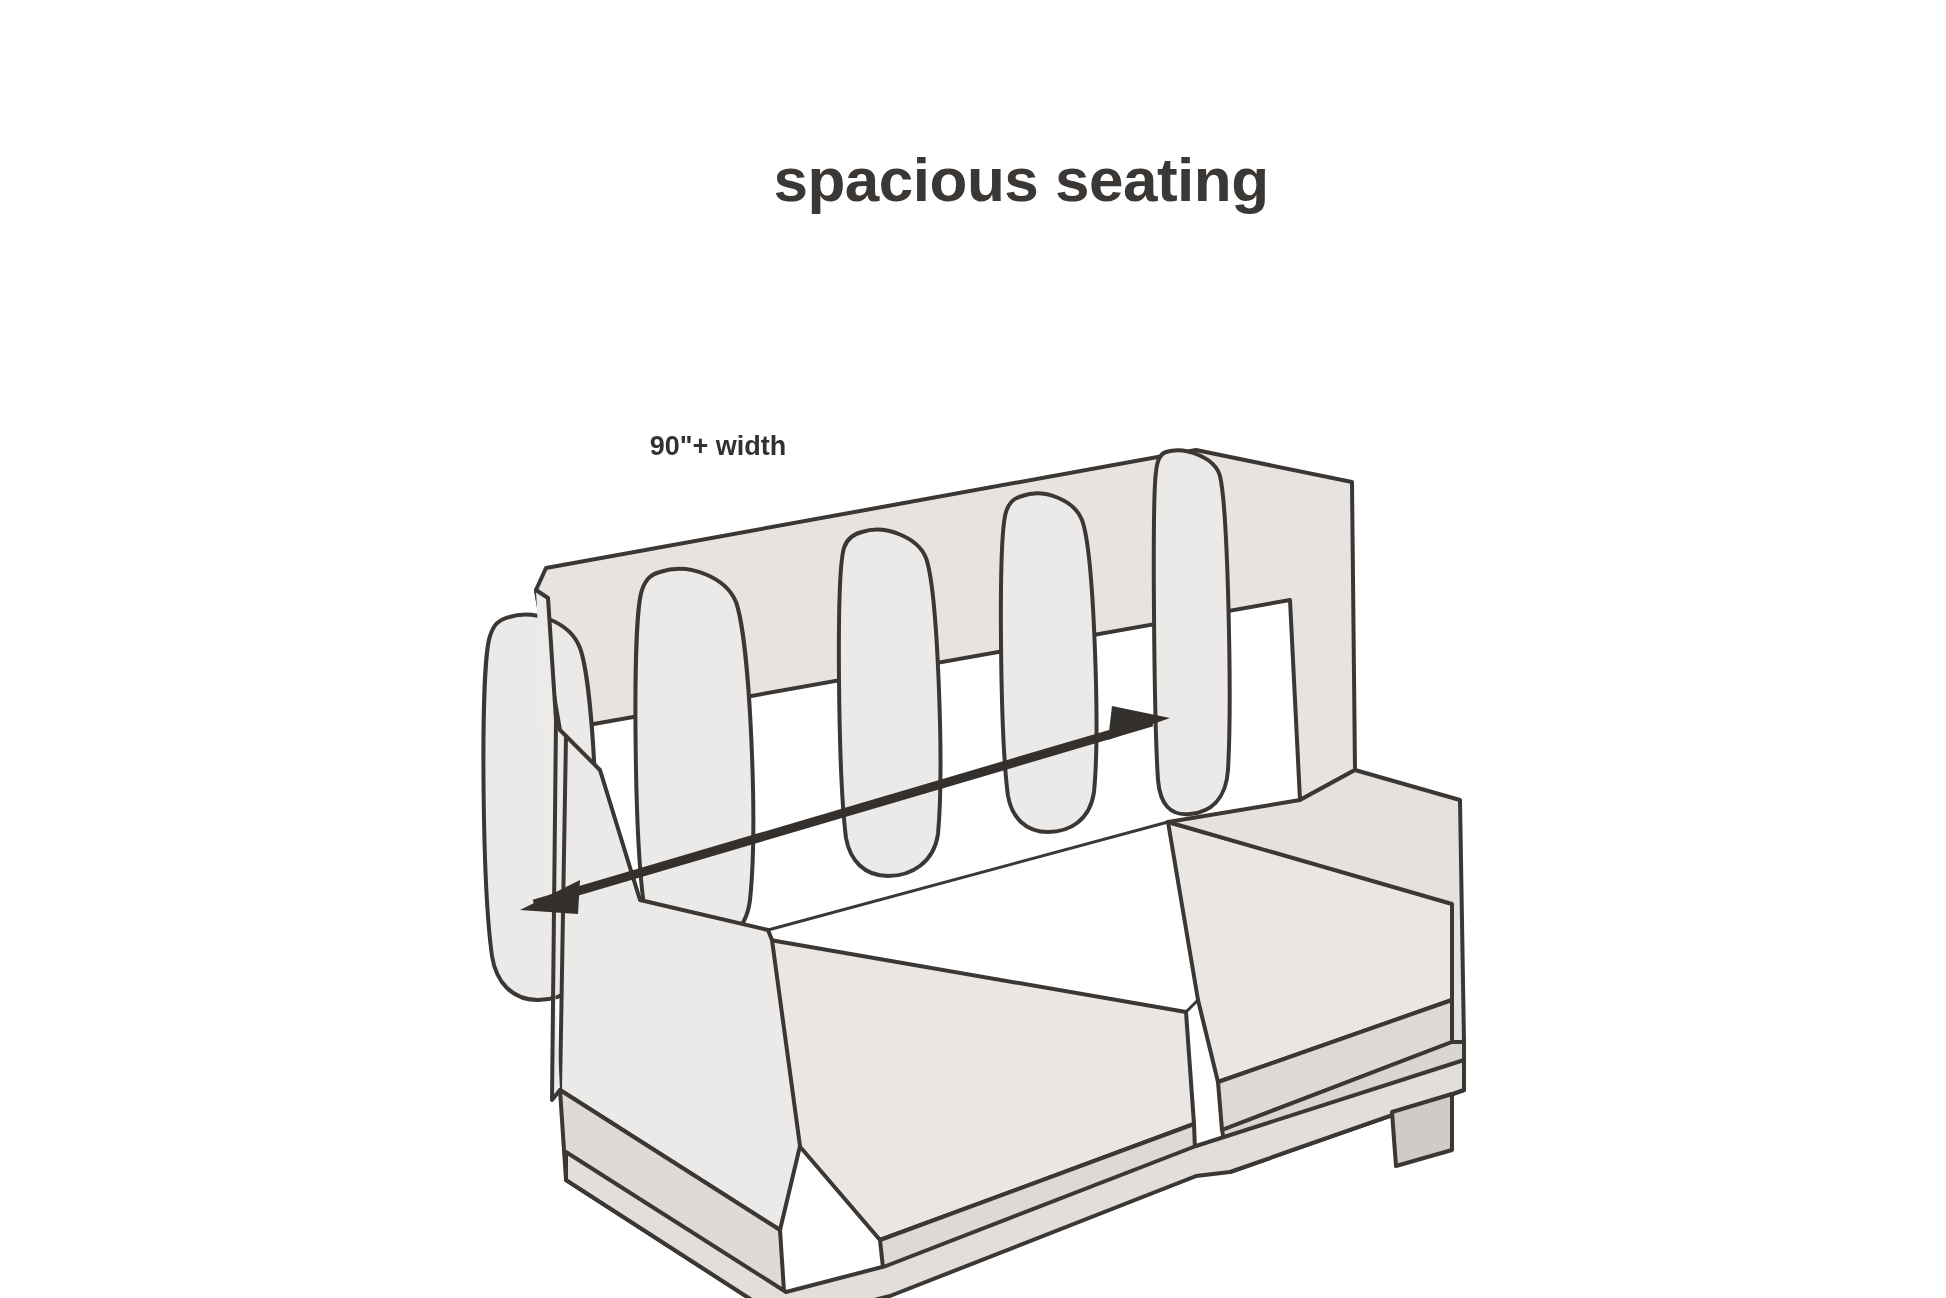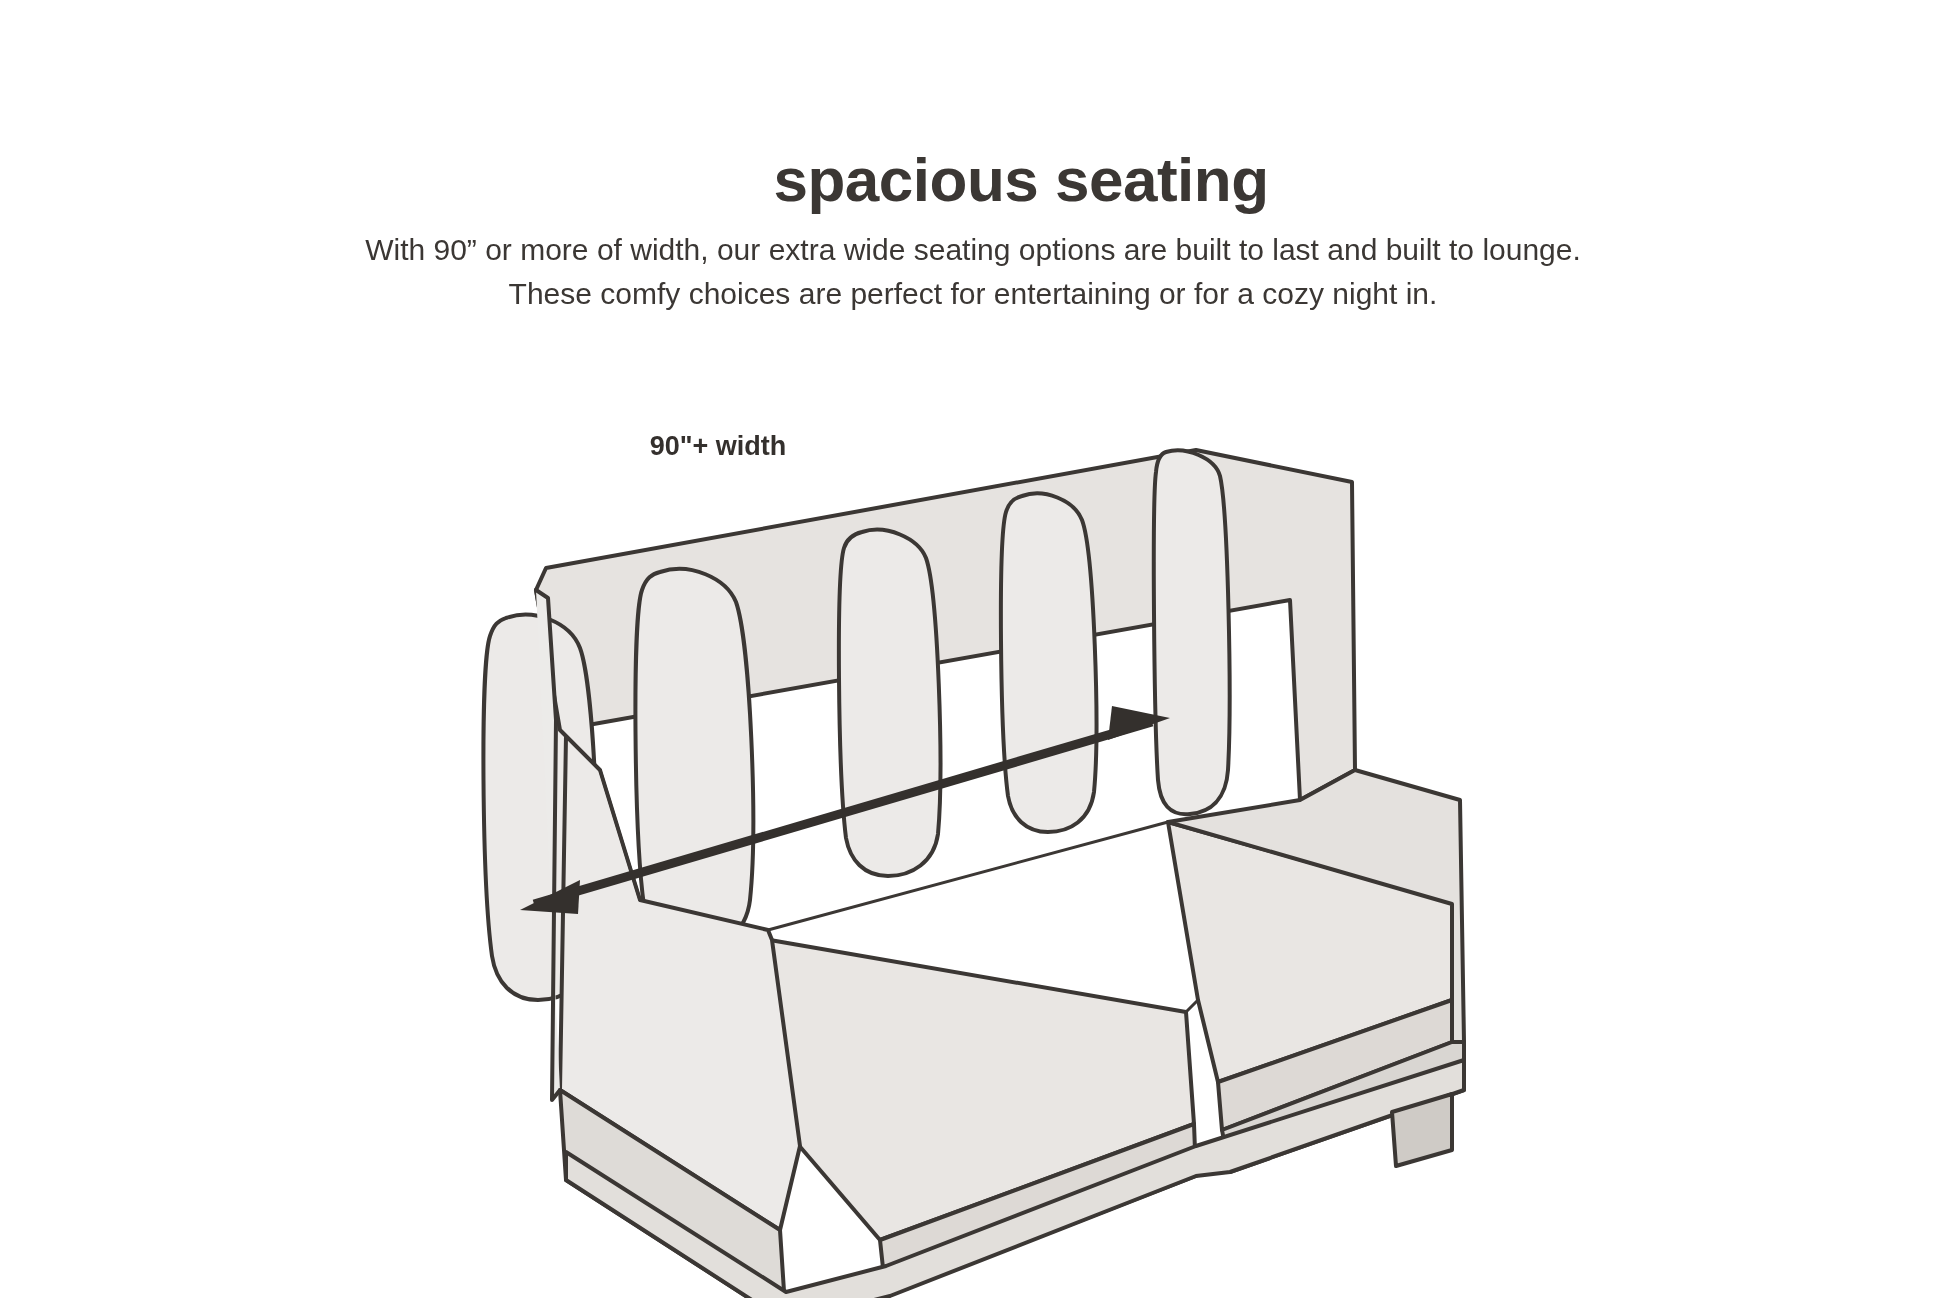--- a/index.html
+++ b/index.html
@@ -66,24 +66,20 @@
     fill: #34302d;
   }
 </style>
 </head>
 <body>
 
 <div class="page">
 
   <h1 class="headline">spacious seating</h1>
 
-  <div class="subcopy">
-    <span class="line">With 90” or more of width, our extra wide seating options are built to last and built to lounge.</span>
-    <span class="line">These comfy choices are perfect for entertaining or for a cozy night in.</span>
-  </div>
 
   <div class="illustration">
     <svg viewBox="0 0 1946 1000" xmlns="http://www.w3.org/2000/svg">
 
       <g fill="none" stroke="#3b3734" stroke-width="4" stroke-linejoin="round" stroke-linecap="round">
 
         <path d="M536 290
                  L546 268
                  L1196 150
                  L1352 182

